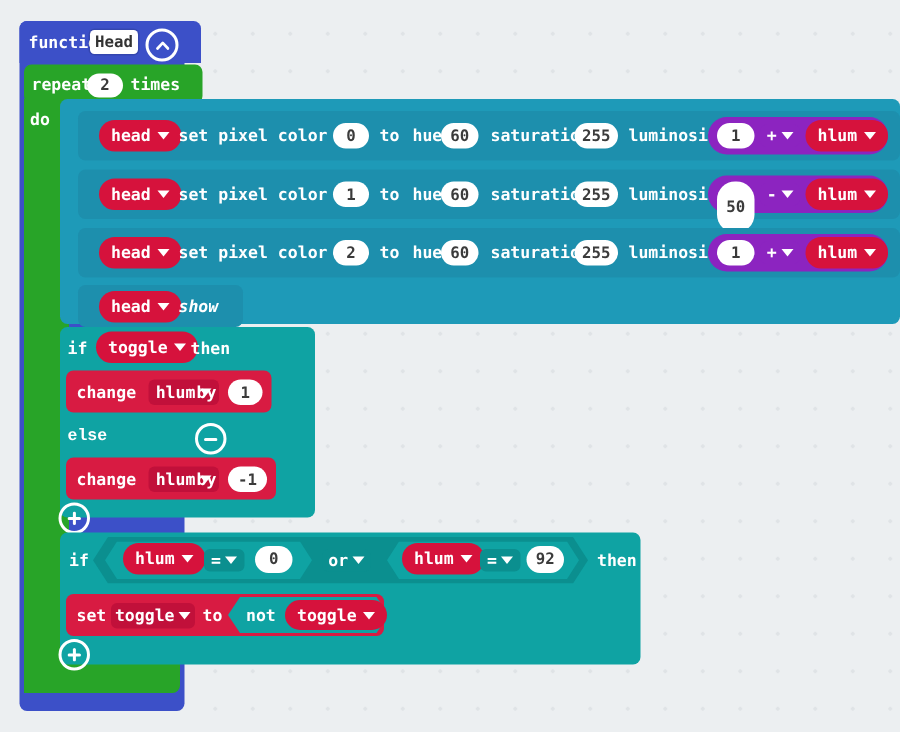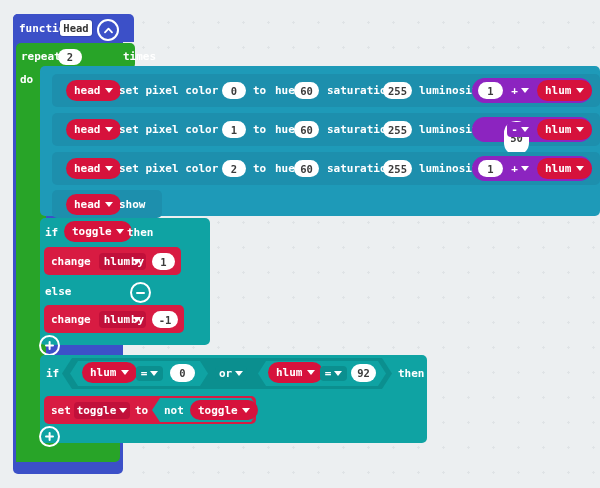--- a/index.html
+++ b/index.html
@@ -104,21 +104,21 @@
   <div class="fn-field" style="left:60px;top:20px;width:32px;height:16px;">Head</div>
   <div class="circ-btn" style="left:97px;top:19px;width:18px;height:18px;">
     <svg width="9" height="7" viewBox="0 0 9 7" aria-hidden="true">
       <path d="M1 5.3 L4.5 1.6 L8 5.3" stroke="#ffffff" stroke-width="1.8" fill="none" stroke-linecap="round" stroke-linejoin="round"></path>
     </svg>
   </div>
 
   <div class="blk rep" style="left:16px;top:43px;width:119px;height:26px;"></div>
   <div class="blk txt lbl" style="left:21px;top:50px;height:13px;">repeat</div>
   <div class="numfield" style="left:58px;top:49px;width:24px;height:16px;">2</div>
-  <div class="blk txt lbl" style="left:87px;top:50px;height:13px;margin-left:36px;">times</div>
+  <div class="blk txt lbl" style="left:87px;top:50px;height:13px;">times</div>
 
   <div class="blk rep-arm" style="left:16px;top:66px;width:30px;height:396px;"></div>
   <div class="blk txt lbl" style="left:20px;top:73px;height:13px;">do</div>
   <div class="blk rep-foot" style="left:16px;top:440px;width:104px;height:22px;"></div>
 
   <div class="blk cy" style="left:40px;top:66px;width:560px;height:150px;"></div>
 
   <div class="blk cy-d" style="left:52px;top:74px;width:548px;height:33px;"></div>
   <div class="pill" style="left:66px;top:80px;height:21px;">
     <span class="lbl">head</span>
@@ -150,21 +150,21 @@
   </div>
   <div class="blk txt lbl" style="left:119px;top:123px;height:13px;">set pixel color at</div>
   <div class="numfield" style="left:222px;top:121px;width:24px;height:17px;">1</div>
   <div class="blk txt lbl" style="left:253px;top:123px;height:13px;">to</div>
   <div class="blk txt lbl" style="left:275px;top:123px;height:13px;">hue</div>
   <div class="numfield" style="left:294px;top:121px;width:25px;height:17px;">60</div>
   <div class="blk txt lbl" style="left:327px;top:123px;height:13px;">saturation</div>
   <div class="numfield" style="left:383px;top:121px;width:29px;height:17px;">255</div>
   <div class="blk txt lbl" style="left:419px;top:123px;height:13px;">luminosity</div>
   <div class="purple" style="left:472px;top:117px;width:120px;height:25px;"></div>
-  <div class="numfield" style="left:504px;top:121px;width:25px;height:34px;">50</div>
+  <div class="numfield" style="left:478px;top:121px;width:25px;height:34px;">50</div>
   <div class="oprt" style="left:507px;top:122px;width:26px;height:15px;">
     <span class="lbl">-</span>
     <span class="caret"></span>
   </div>
   <div class="pill" style="left:537px;top:119px;height:21px;">
     <span class="lbl">hlum</span>
     <span class="caret"></span>
   </div>
 
   <div class="blk cy-d" style="left:52px;top:152px;width:548px;height:33px;"></div>
@@ -189,40 +189,40 @@
   <div class="pill" style="left:537px;top:158px;height:21px;">
     <span class="lbl">hlum</span>
     <span class="caret"></span>
   </div>
 
   <div class="blk cy-d" style="left:52px;top:190px;width:110px;height:28px;"></div>
   <div class="pill" style="left:66px;top:194px;height:21px;">
     <span class="lbl">head</span>
     <span class="caret"></span>
   </div>
-  <div class="blk txt lbl" style="left:119px;top:198px;height:13px;">show</div>
+  <div class="blk txt lbl" style="left:119px;top:198px;height:13px;font-style:italic;">show</div>
 
   <div class="blk tl" style="left:40px;top:218px;width:170px;height:127px;"></div>
   <div class="blk txt lbl" style="left:45px;top:226px;height:13px;">if</div>
   <div class="pill" style="left:64px;top:221px;height:21px;">
     <span class="lbl">toggle</span>
     <span class="caret"></span>
   </div>
   <div class="blk txt lbl" style="left:127px;top:226px;height:13px;">then</div>
 
   <div class="blk red" style="left:44px;top:247px;width:137px;height:28px;"></div>
   <div class="blk txt lbl" style="left:51px;top:255px;height:13px;">change</div>
   <div class="oprt" style="left:99px;top:253px;width:47px;height:17px;background:#c1103a;">
     <span class="lbl">hlum</span>
     <span class="caret"></span>
   </div>
   <div class="blk txt lbl" style="left:131px;top:255px;height:13px;">by</div>
   <div class="numfield" style="left:152px;top:253px;width:23px;height:17px;">1</div>
 
-  <div class="blk txt lbl" style="left:45px;top:285px;height:13px;">else</div>
+  <div class="blk txt lbl" style="left:45px;top:285px;height:13px;font-family:Liberation Mono, monospace;">else</div>
   <div class="circ-btn" style="left:130px;top:282px;width:17px;height:17px;">
     <svg width="9" height="2" viewBox="0 0 9 2" aria-hidden="true">
       <rect x="0" y="0" width="9" height="2" fill="#ffffff" rx="1"></rect>
     </svg>
   </div>
 
   <div class="blk red" style="left:44px;top:305px;width:140px;height:28px;"></div>
   <div class="blk txt lbl" style="left:51px;top:313px;height:13px;">change</div>
   <div class="oprt" style="left:99px;top:311px;width:47px;height:17px;background:#c1103a;">
     <span class="lbl">hlum</span>

